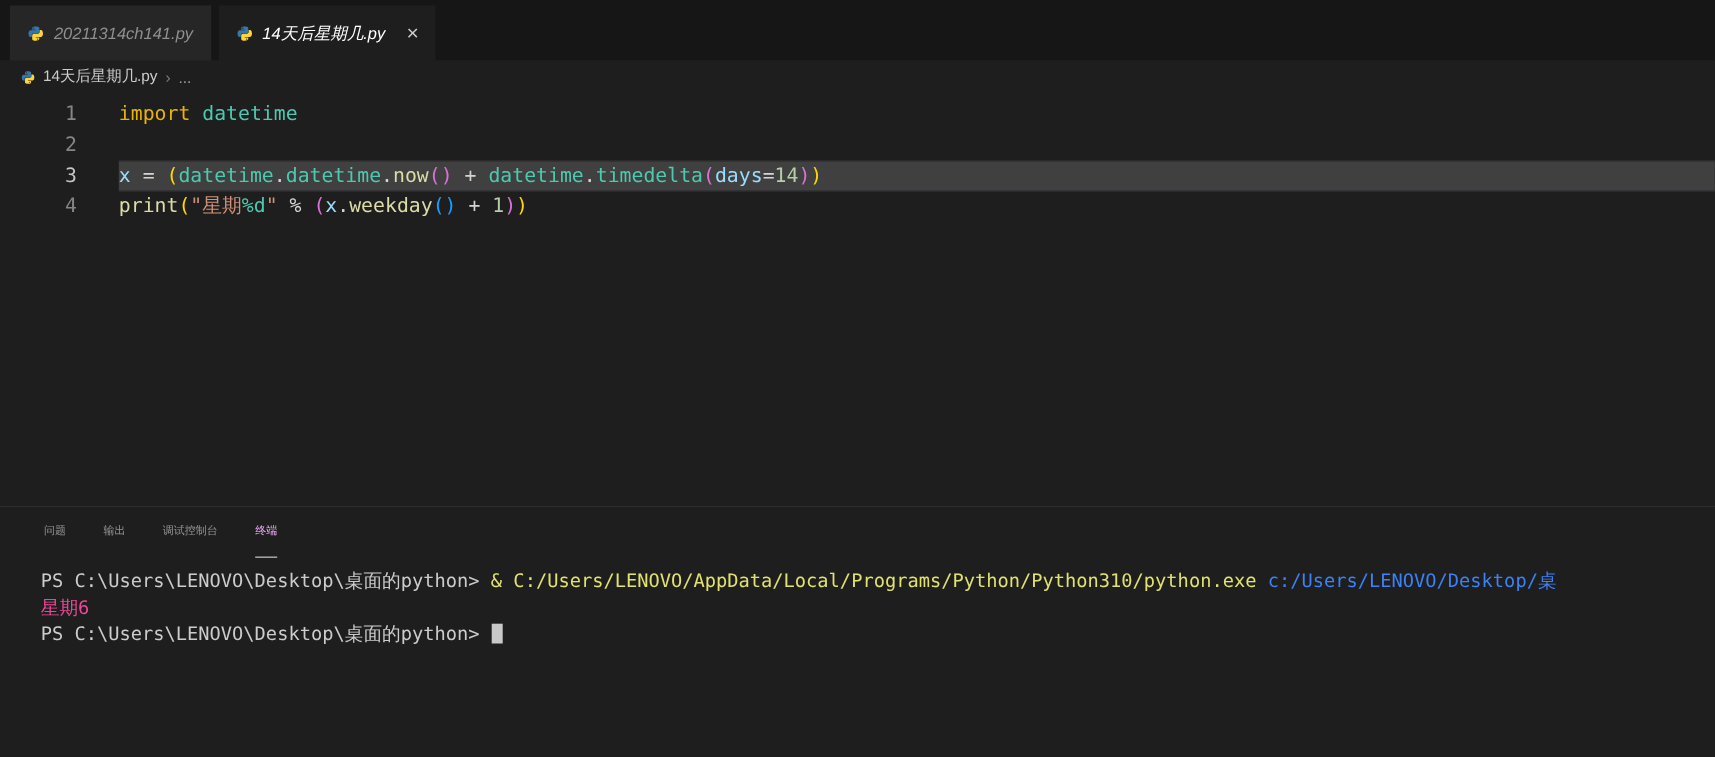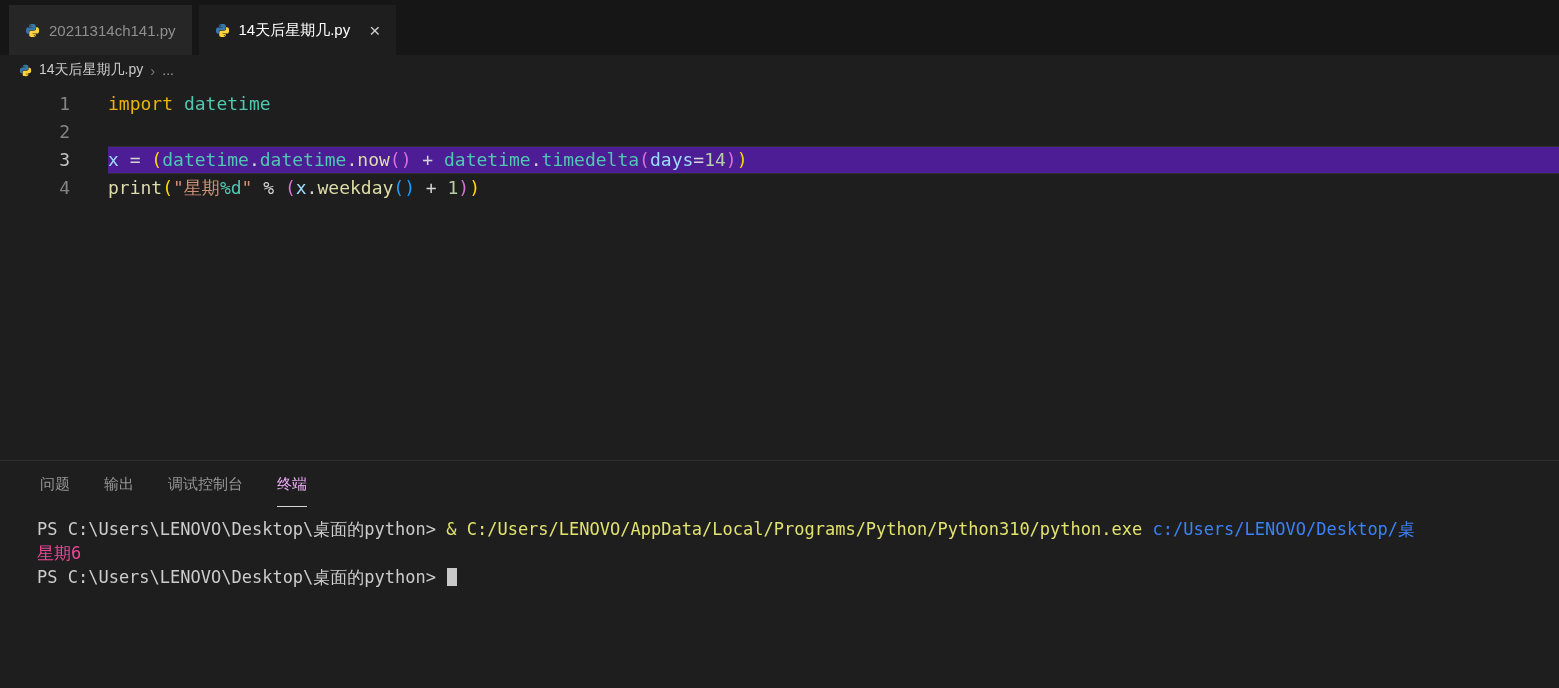--- a/index.html
+++ b/index.html
@@ -23,20 +23,21 @@
     display: flex;
     align-items: center;
     gap: 9px;
     height: 50px;
     padding: 0 16px;
     font-size: 15px;
     color: #8f8f8f;
     background: #262626;
     margin-right: 7px;
     white-space: nowrap;
+    font-style: italic;
   }
   .tab.active { background: #1e1e1e; color: #ffffff; }
   .tab-close { font-size: 19px; color: #cccccc; margin-left: 10px; line-height: 1; }
   .tab svg { flex: none; display: block; }
 
   
   .breadcrumb {
     display: flex;
     align-items: center;
     gap: 7px;
@@ -55,32 +56,32 @@
     height: 375px;
     padding-top: 5px;
     font-family: "DejaVu Sans Mono", monospace;
     font-size: 18px;
     overflow: hidden;
   }
   .line { display: flex; height: 28px; line-height: 28px; white-space: pre; }
   .gutter { flex: none; width: 70px; text-align: right; color: #858585; }
   .code { flex: 1; margin-left: 38px; color: #d4d4d4; }
   .line.current .code {
-    background: #4c1d95;
+    background: #404040;
     box-shadow: inset 0 1px 0 #2e2e34, inset 0 -1px 0 #2e2e34;
   }
   .line.current .gutter { color: #c6c6c6; }
 
   
   .panel { height: 228px; border-top: 1px solid #2e2e2e; background: #1e1e1e; }
   .panel-tabs {
     display: flex;
     gap: 34px;
     padding: 14px 0 0 40px;
-    font-size: 15px;
+    font-size: 10px;
     color: #969696;
     height: 46px;
   }
   .ptab { padding-bottom: 8px; white-space: nowrap; }
   .ptab.active { color: #f0abfc; border-bottom: 1px solid #d7d7d7; }
 
   .terminal {
     padding: 10px 12px 0 37px;
     font-family: "DejaVu Sans Mono", monospace;
     font-size: 17px;

